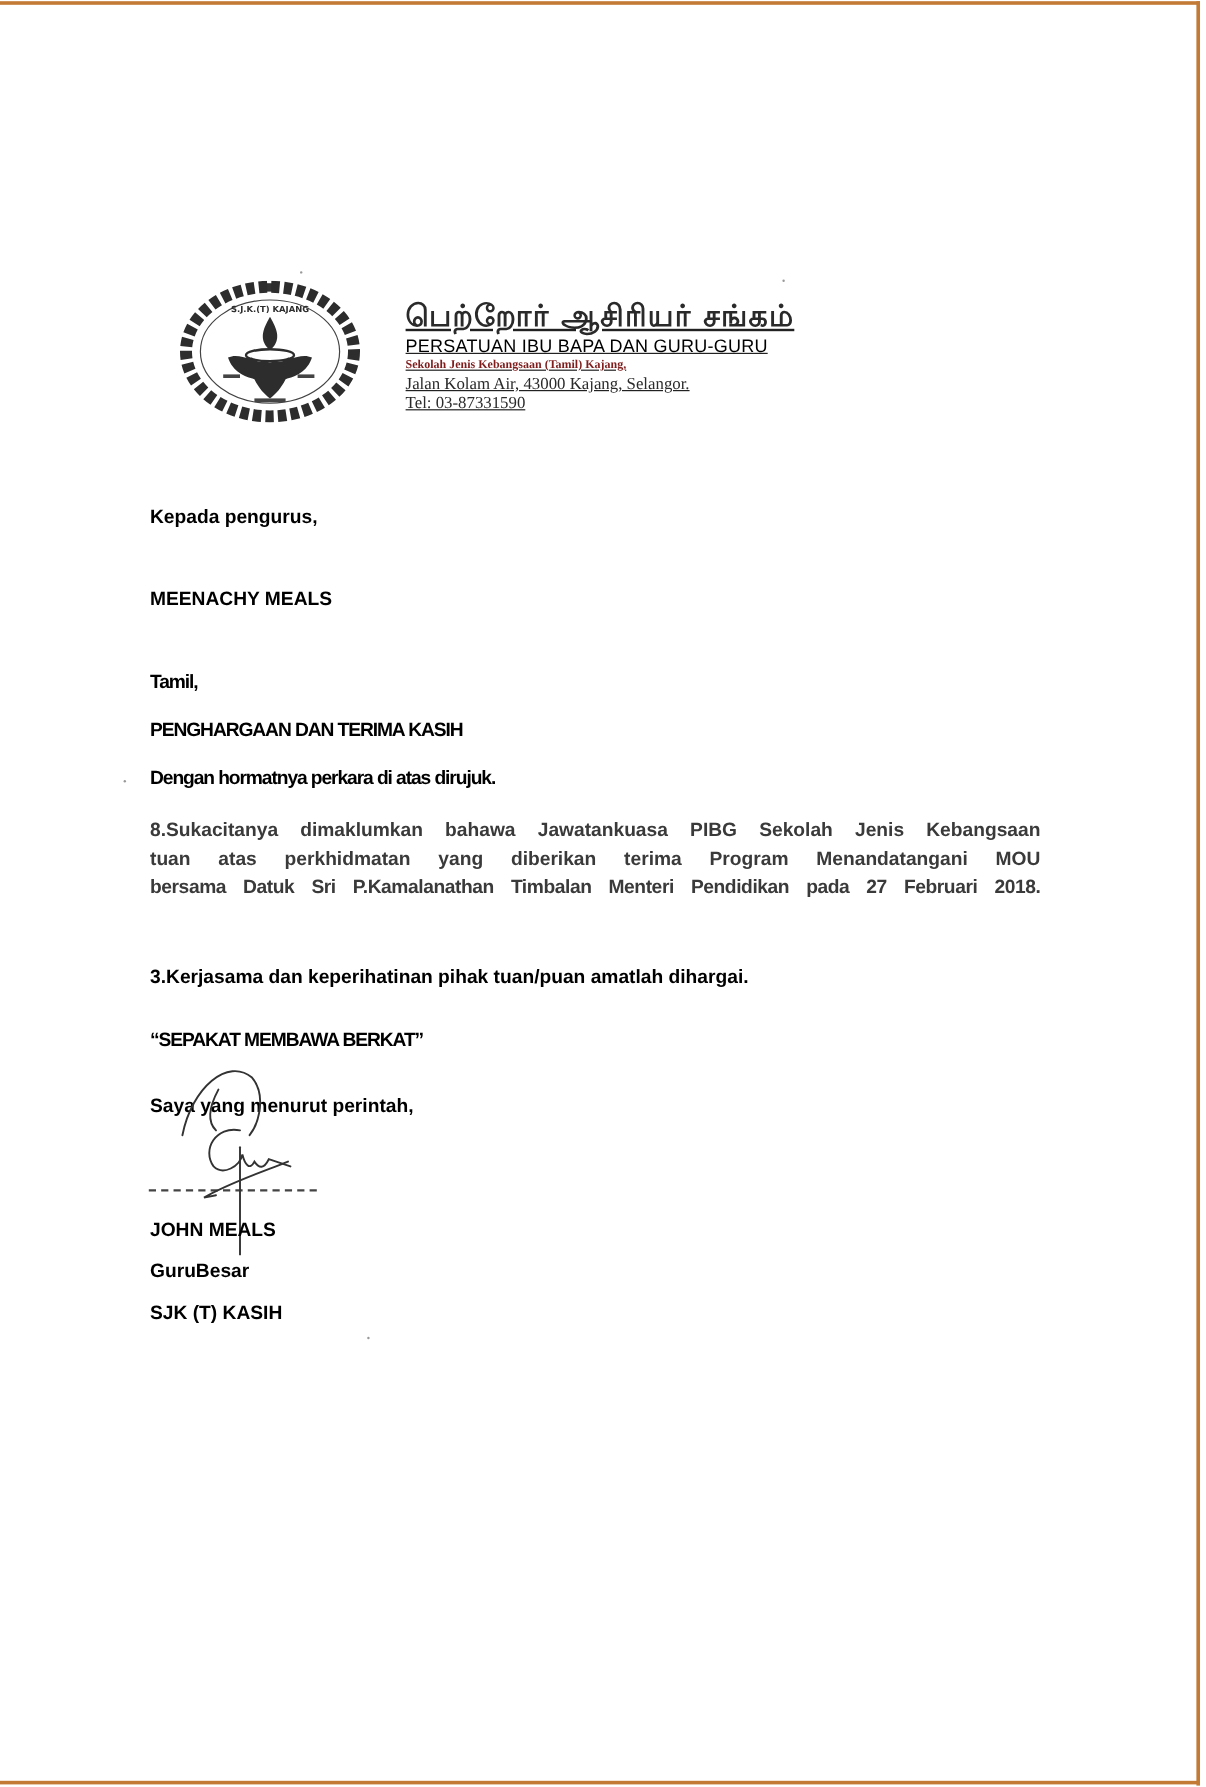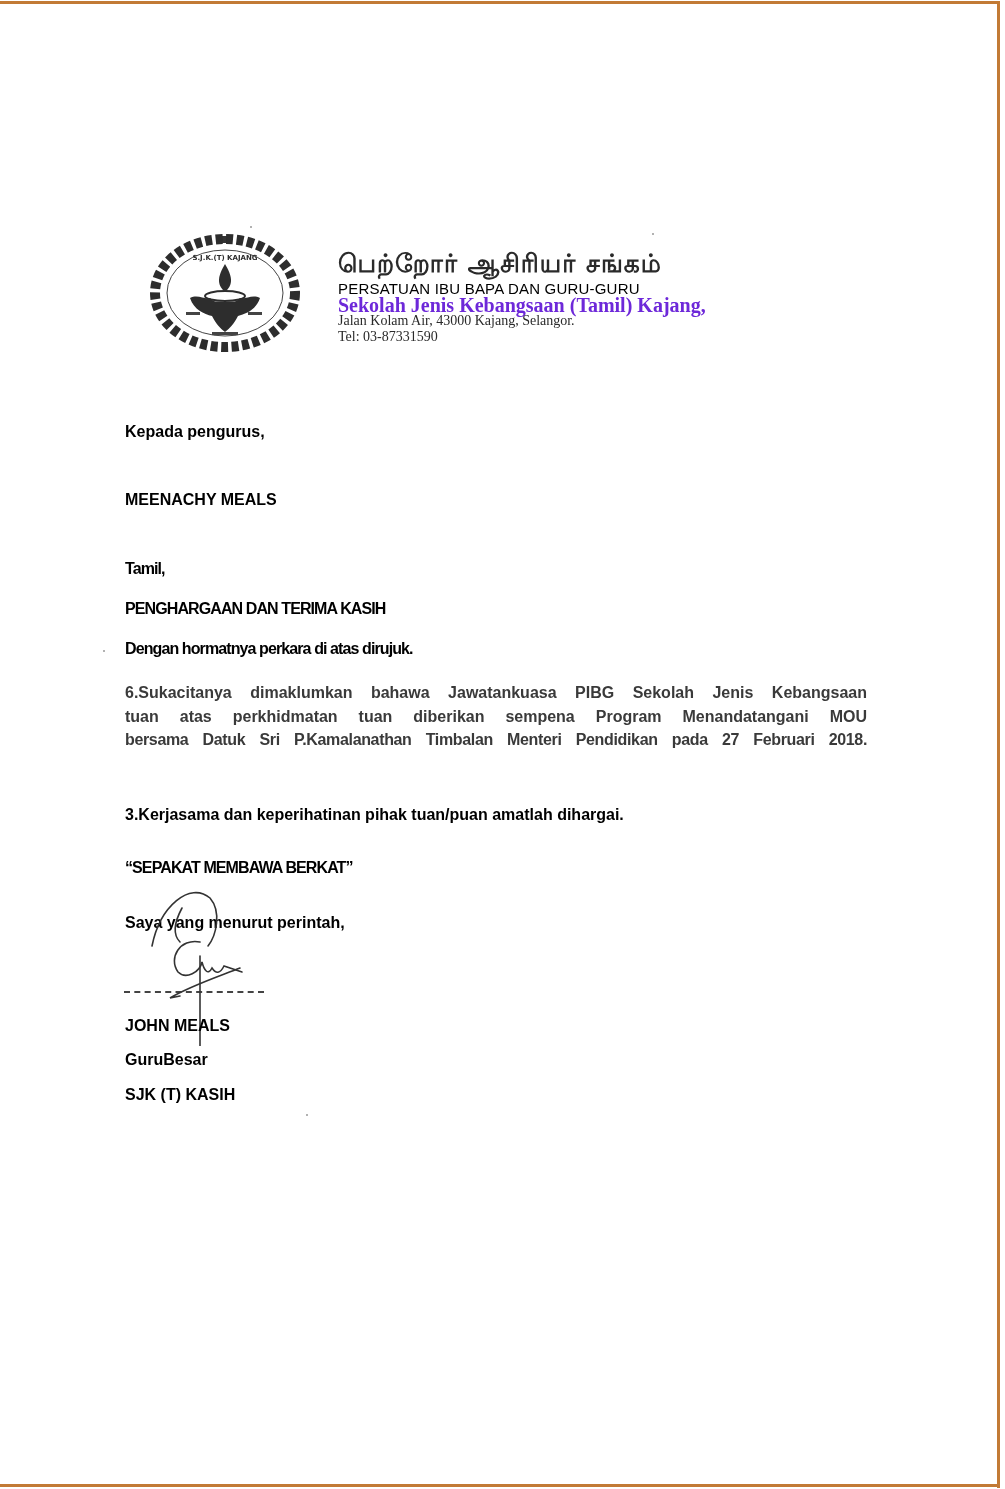--- a/index.html
+++ b/index.html
@@ -3,24 +3,24 @@
 <meta charset="utf-8">
 <style>
   html, body { margin: 0; padding: 0; background: #ffffff; }
   body { width: 1005px; height: 1489px; position: relative; overflow: hidden; }
   .page { position: absolute; left: 0; top: 0; width: 980px; height: 1489px; background: #fff; border-radius: 16px; }
   .frame-top { position: absolute; left: 0; top: 1px; width: 1000px; height: 3px; background: #c27a35; }
   .frame-right { position: absolute; left: 997px; top: 1px; width: 3px; height: 1487px; background: #c27a35; }
   .frame-bottom { position: absolute; left: 0; top: 1484px; width: 1000px; height: 3px; background: #c27a35; }
 
   .logo { position: absolute; left: 150px; top: 234px; width: 150px; height: 118px; }
-  .letterhead { position: absolute; left: 338px; top: 248px; color: #222; }
+  .letterhead { position: absolute; left: 338px; top: 248px; color: #222; text-decoration: underline; }
   .lh-tamil { font-family: "DejaVu Sans", sans-serif; font-size: 25px; font-weight: bold; letter-spacing: 1px; color: #2a2a2a; line-height: 32px; white-space: nowrap; }
   .lh-assoc { font-family: "Liberation Sans", sans-serif; font-size: 15px; color: #000000; line-height: 17px; margin-top: 0px; letter-spacing: 0.2px; }
-  .lh-school { font-family: "Liberation Serif", serif; font-size: 20px; font-weight: bold; color: #6d28d9; line-height: 16px; }
+  .lh-school { font-family: "Liberation Serif", serif; font-size: 10px; font-weight: bold; color: #7f1d1d; line-height: 16px; }
   .lh-addr, .lh-tel { font-family: "Liberation Serif", serif; font-size: 14px; color: #2a2a2a; line-height: 16px; }
 
   .txt { position: absolute; left: 125px; font-family: "Liberation Sans", sans-serif; font-weight: bold; font-size: 16px; color: #000000; white-space: nowrap; }
   .condensed { letter-spacing: -0.9px; }
   .para { position: absolute; left: 125px; width: 742px; font-family: "Liberation Sans", sans-serif; font-weight: bold; font-size: 16px; color: #3a3a3a; line-height: 23.5px; text-align: justify; text-align-last: left; }
   .para .line { display: block; text-align: justify; text-align-last: justify; white-space: nowrap; }
   .para .line.tight { letter-spacing: -0.35px; }
 
   .sig { position: absolute; left: 120px; top: 886px; width: 160px; height: 160px; pointer-events: none; }
   .sig-line { position: absolute; left: 124px; top: 991px; width: 140px; height: 0; border-top: 2px dashed #444; }
@@ -68,22 +68,22 @@
     <div class="lh-tel">Tel: 03-87331590</div>
   </div>
 
   <div class="txt" style="top:423px;">Kepada pengurus,</div>
   <div class="txt" style="top:491px;">MEENACHY MEALS</div>
   <div class="txt condensed" style="top:560px;">Tamil,</div>
   <div class="txt condensed" style="top:600px;">PENGHARGAAN DAN TERIMA KASIH</div>
   <div class="txt condensed" style="top:640px;">Dengan hormatnya perkara di atas dirujuk.</div>
 
   <div class="para" style="top:681px;">
-    <span class="line">6.Sukacitanya dimaklumkan bahawa Jawatankuasa PIBG Sekolah Jenis Kebangsaan</span>
-    <span class="line">tuan atas perkhidmatan tuan diberikan sempena Program Menandatangani MOU</span>
+    <span class="line">8.Sukacitanya dimaklumkan bahawa Jawatankuasa PIBG Sekolah Jenis Kebangsaan</span>
+    <span class="line">tuan atas perkhidmatan yang diberikan terima Program Menandatangani MOU</span>
     <span class="line tight">bersama Datuk Sri P.Kamalanathan Timbalan Menteri Pendidikan pada 27 Februari 2018.</span>
   </div>
 
   <div class="txt" style="top:806px;">3.Kerjasama dan keperihatinan pihak tuan/puan amatlah dihargai.</div>
   <div class="txt condensed" style="top:859px;">“SEPAKAT MEMBAWA BERKAT”</div>
   <div class="txt" style="top:914px;">Saya yang menurut perintah,</div>
 
   <div class="sig-line"></div>
   <svg class="sig" viewBox="0 0 160 160">
     <g fill="none" stroke="#333" stroke-width="1.6" stroke-linecap="round">

